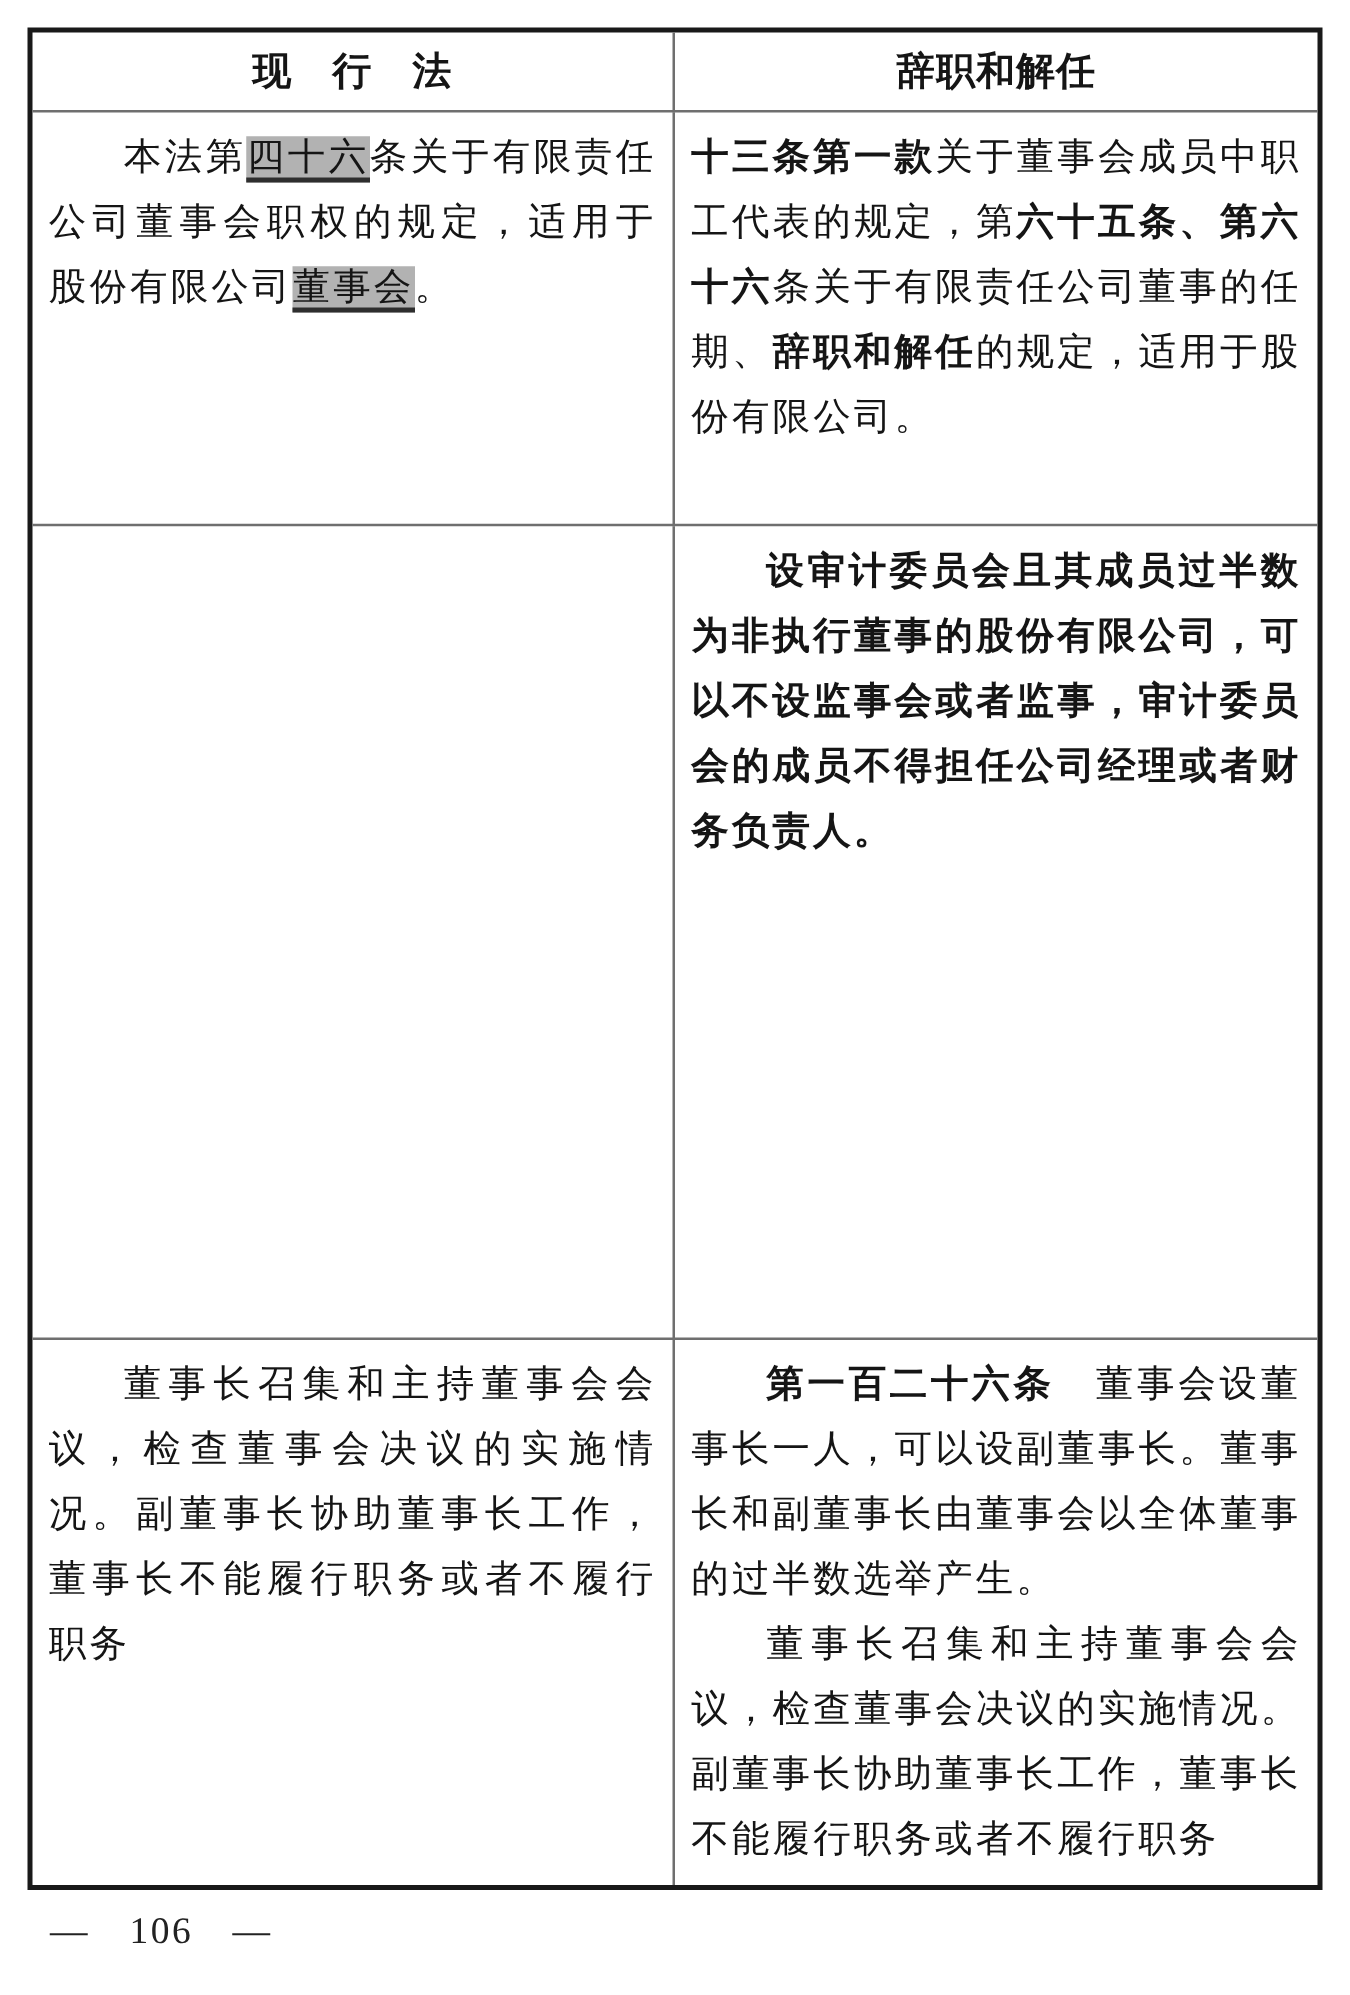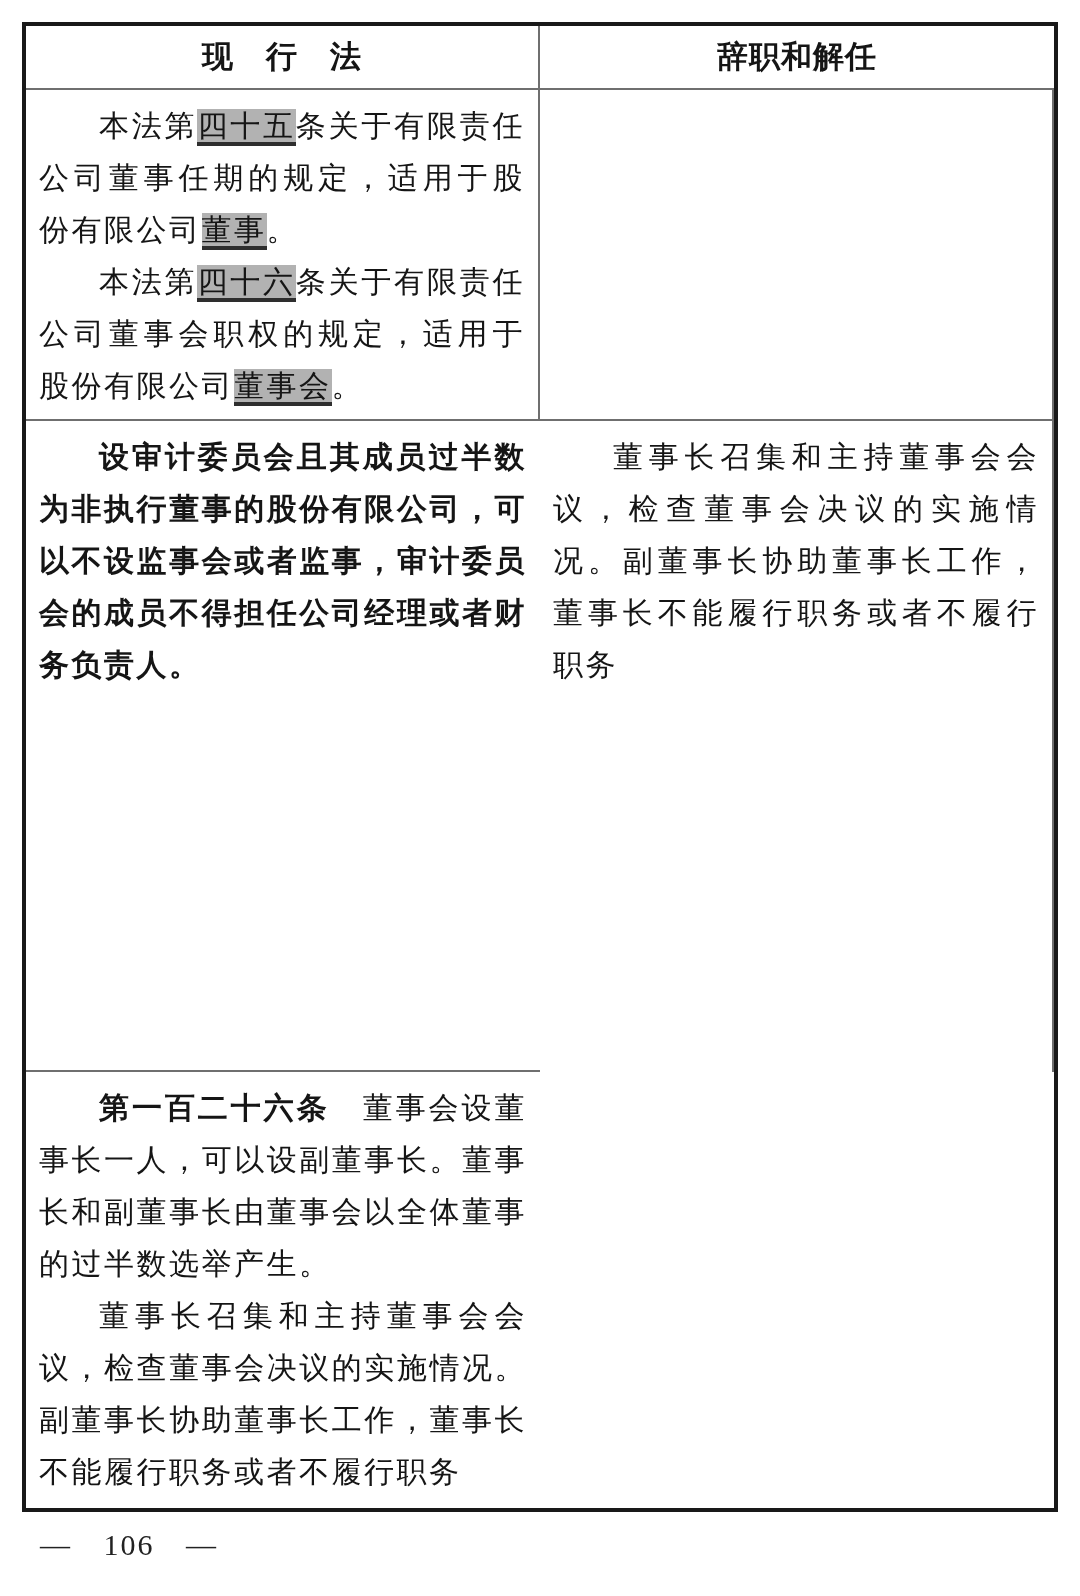--- a/index.html
+++ b/index.html
@@ -78,22 +78,24 @@
 <body>
 
 <div class="page">
 
   <div class="doc-table">
 
     <div class="cell hcell col-left row-sep">现　行　法</div>
     <div class="cell hcell row-sep">辞职和解任</div>
 
     <div class="cell col-left row-sep">
-      <p class="p"><span>本法第</span><span class="hl">四十五</span><span>条关于有限责任公司董事任期的规定，适用于股份有限公司</span><span class="hl">董事</span><span>。</span></p>
       <p class="p"><span>本法第</span><span class="hl">四十六</span><span>条关于有限责任公司董事会职权的规定，适用于股份有限公司</span><span class="hl">董事会</span><span>。</span></p>
+    </div>
+    <div class="cell row-sep">
+      <p class="p noind"><span class="b">十三条第一款</span><span>关于董事会成员中职工代表的规定，第</span><span class="b">六十五条、第六十六</span><span>条关于有限责任公司董事的任期、</span><span class="b">辞职和解任</span><span>的规定，适用于股份有限公司。</span></p>
     </div>
 
     <div class="cell col-left row-sep"></div>
     <div class="cell row-sep">
       <p class="p"><span class="b">设审计委员会且其成员过半数为非执行董事的股份有限公司，可以不设监事会或者监事，审计委员会的成员不得担任公司经理或者财务负责人。</span></p>
     </div>
 
     <div class="cell col-left">
       <p class="p"><span>董事长召集和主持董事会会议，检查董事会决议的实施情况。副董事长协助董事长工作，董事长不能履行职务或者不履行职务</span></p>
     </div>

